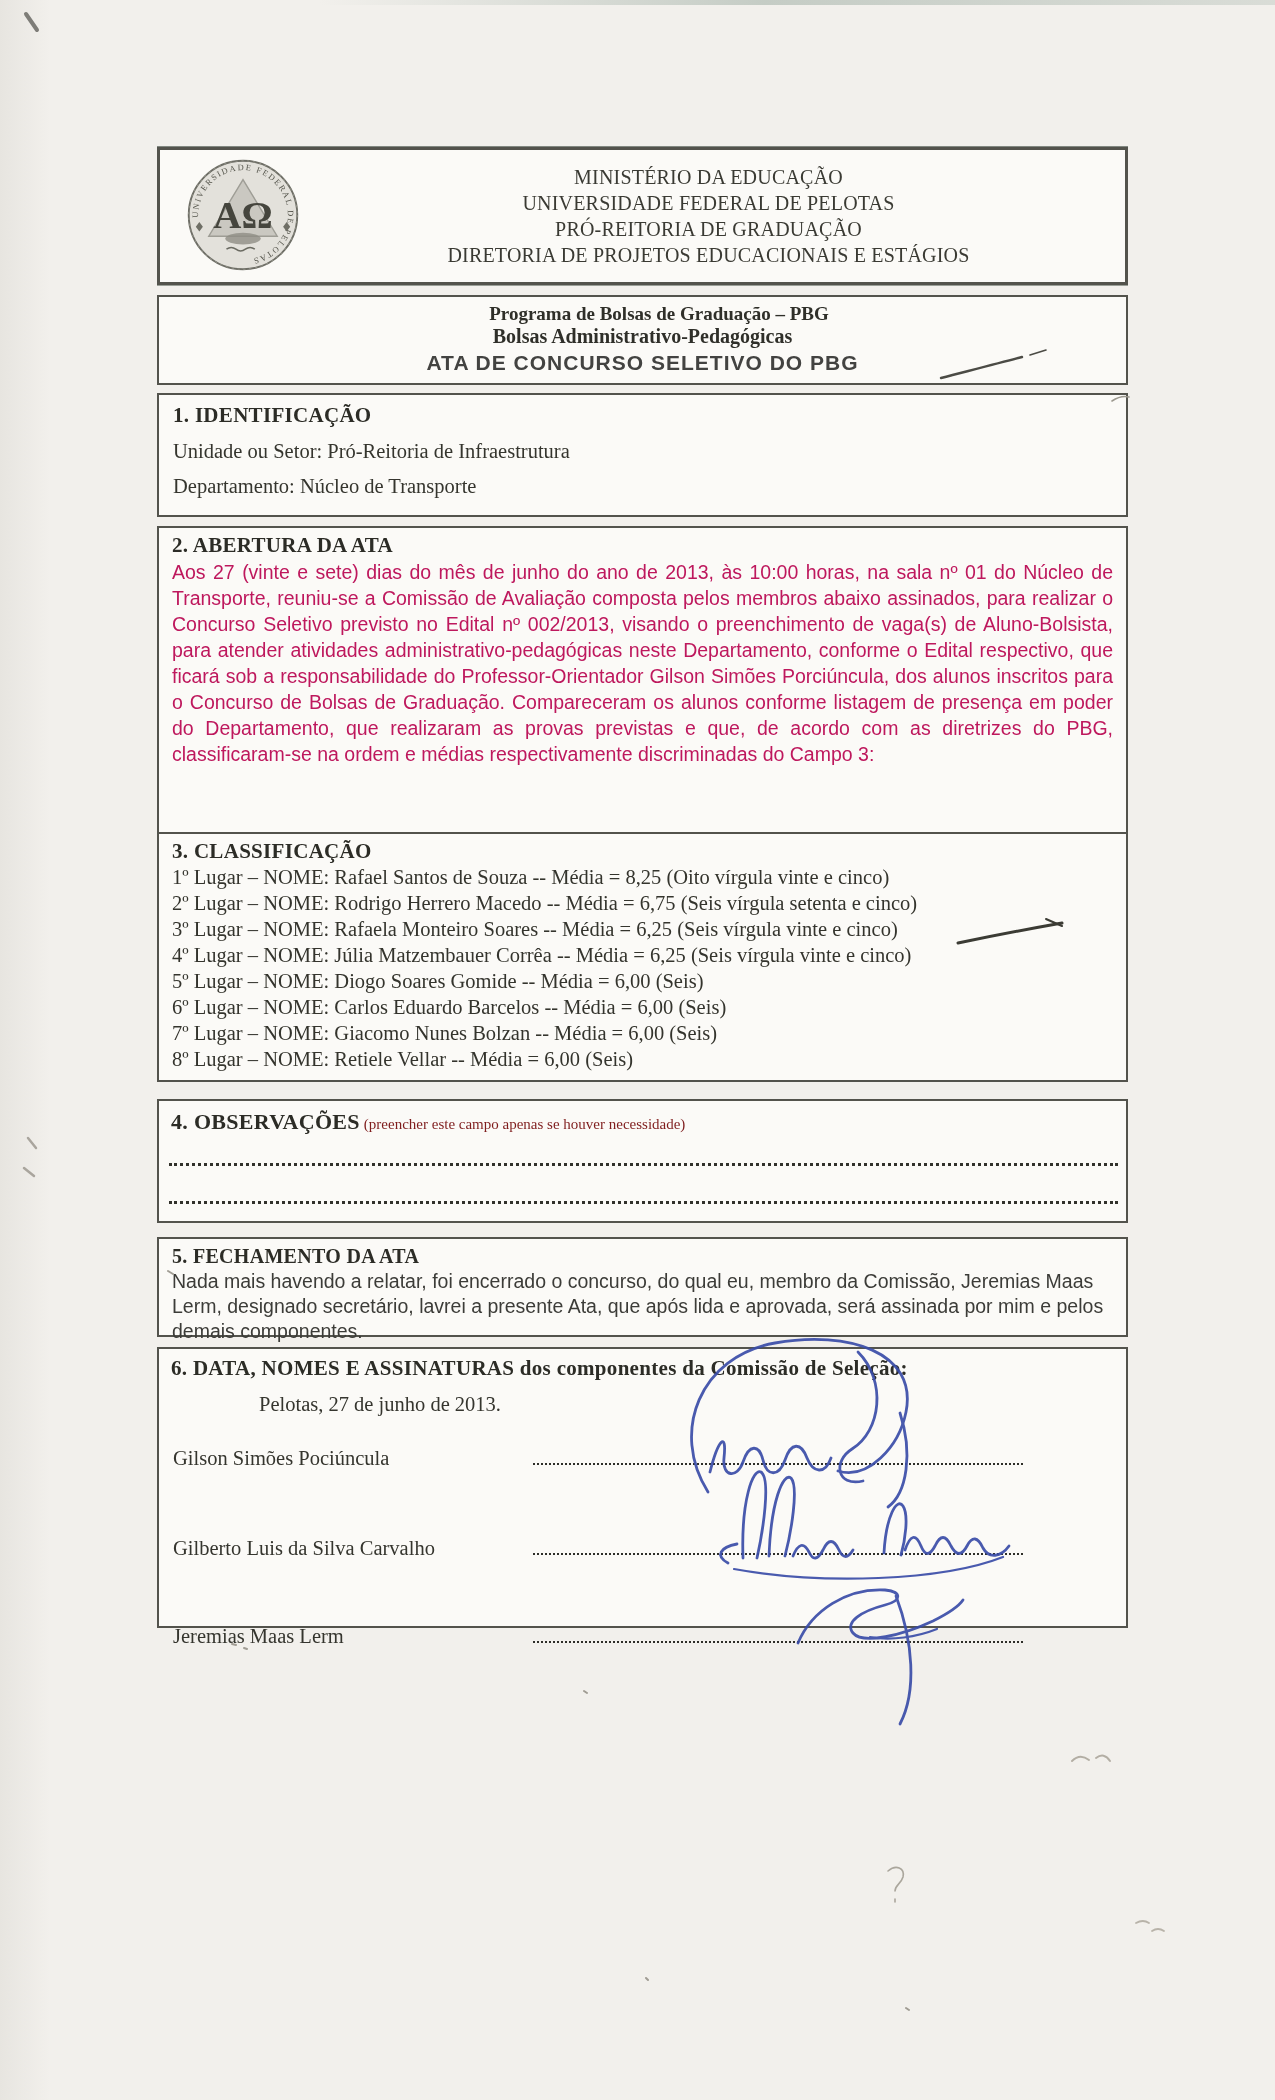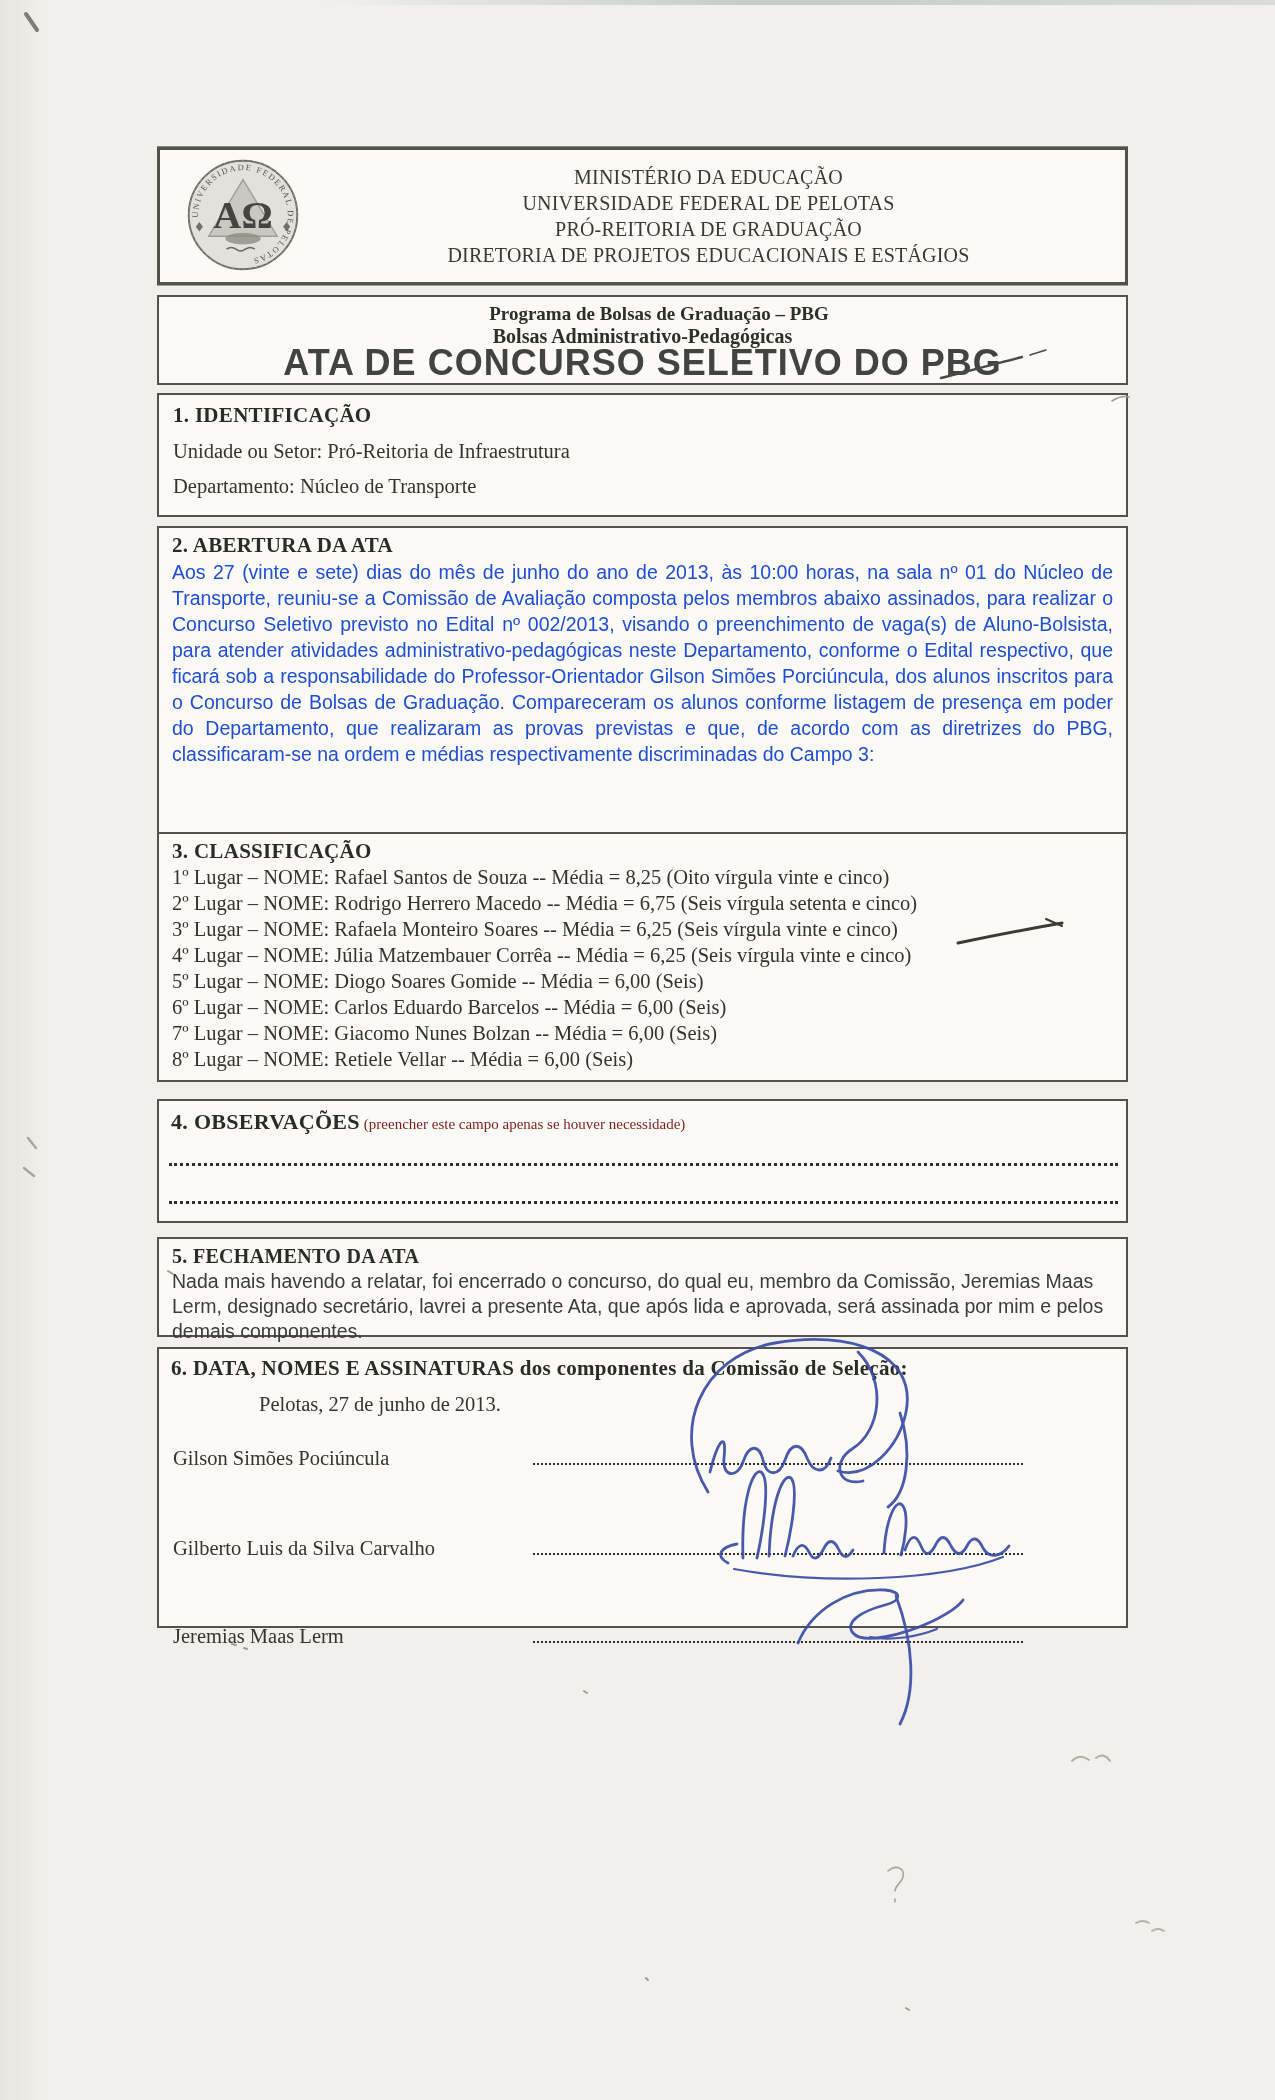--- a/index.html
+++ b/index.html
@@ -20,30 +20,30 @@
   .serif{font-family:"Liberation Serif", serif;}
 
   .header-box{top:147px;height:138px;border-width:3px;box-shadow:0 -1px 0 #828881,0 1px 0 #9a9f97;}
   .seal{position:absolute;left:24px;top:6px;width:118px;height:118px;}
   .header-text{position:absolute;left:142px;right:10px;top:14px;text-align:center;
     font-size:20px;line-height:26px;color:#3a3a33;letter-spacing:.2px;}
 
   .title-box{top:295px;height:90px;text-align:center;}
   .title-line1{margin-top:6px;font-size:19px;font-weight:bold;color:#2f2f29;padding-left:33px;}
   .title-line2{font-size:20px;font-weight:bold;color:#2f2f29;}
-  .title-line3{font-family:"Liberation Sans",sans-serif;font-size:36px;font-weight:bold;
+  .title-line3{font-family:"Liberation Sans",sans-serif;font-size:21px;font-weight:bold;
     color:#434341;letter-spacing:1px;line-height:30px;}
 
   .sec-heading{font-size:21px;font-weight:bold;color:#2c2c26;letter-spacing:.3px;}
   .box1{top:393px;height:124px;padding:8px 14px;}
   .box1 .line{font-size:20.5px;margin-top:12px;color:#35352e;}
 
   .box2{top:526px;height:352px;padding:5px 13px;}
   .box2 .para{font-family:"Liberation Sans",sans-serif;font-size:19.5px;line-height:26px;
-    text-align:justify;color:#1d4ed8;margin-top:1px;}
+    text-align:justify;color:#be185d;margin-top:1px;}
   .box2{box-shadow:0 2px 0 #b9b7b0;}
 
   .box3{top:832px;height:250px;padding:5px 13px;}
   .box3 .item{font-size:20.5px;line-height:26px;color:#34342d;}
 
   .box4{top:1099px;height:124px;padding:8px 12px;}
   .obs-note{font-size:15px;font-weight:normal;color:#7f1d1d;}
   .dotline-obs{position:absolute;left:10px;right:8px;border-bottom:3px dotted #31312b;}
 
   .box5{top:1237px;height:100px;padding:6px 13px;}

